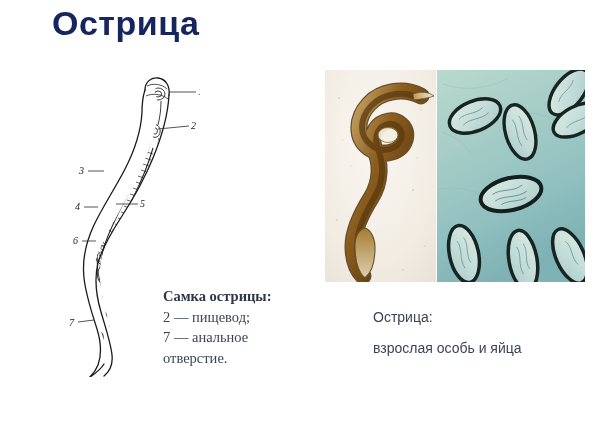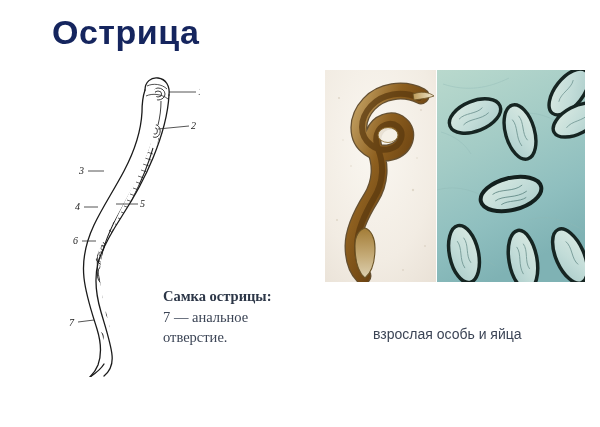--- a/index.html
+++ b/index.html
@@ -13,21 +13,21 @@
     position: relative;
     overflow: hidden;
     font-family: "Liberation Sans", sans-serif;
     background: #ffffff;
   }
 
   
   #slide-title {
     position: absolute;
     left: 52px;
-    top: 14px;
+    top: 5px;
     font-family: "Liberation Sans", sans-serif;
     font-size: 34px;
     font-weight: bold;
     color: #15255e;
     letter-spacing: 0.5px;
     line-height: 1.1;
     white-space: nowrap;
   }
 
   
@@ -246,20 +246,21 @@
       <text x="25" y="138">4</text>
       <text x="90" y="135">5</text>
       <text x="23" y="172">6</text>
       <text x="19" y="254">7</text>
     </g>
   </svg>
 </div>
 
 <div id="female-caption">
   <span class="cap-head">Самка острицы:</span>
+  <span class="cap-line">2 — пищевод;</span>
   <span class="cap-line">7 — анальное</span>
   <span class="cap-line">отверстие.</span>
 </div>
 
 <div id="photo-strip">
 
   <div class="photo" id="photo-adult">
     <svg width="111" height="212" viewBox="0 0 111 212">
       <defs>
         <radialGradient id="paperG" cx="45%" cy="35%" r="85%">
@@ -425,14 +426,15 @@
           <g stroke="#5d8582" stroke-width="0.8" fill="none" opacity="0.8">
             <path d="M-15 -2 C-7 -6 3 0 11 -4"></path>
           </g>
         </g>
       </g>
     </svg>
   </div>
 </div>
 
 <div id="photo-caption">
+  <span class="pc-line">Острица:</span>
   <span class="pc-line second">взрослая особь и яйца</span>
 </div>
 
 </body></html>

